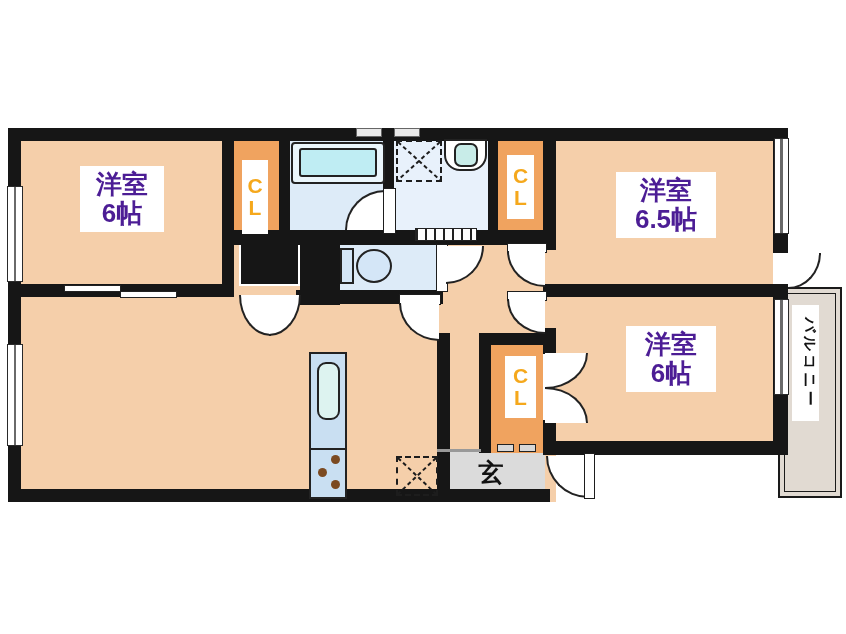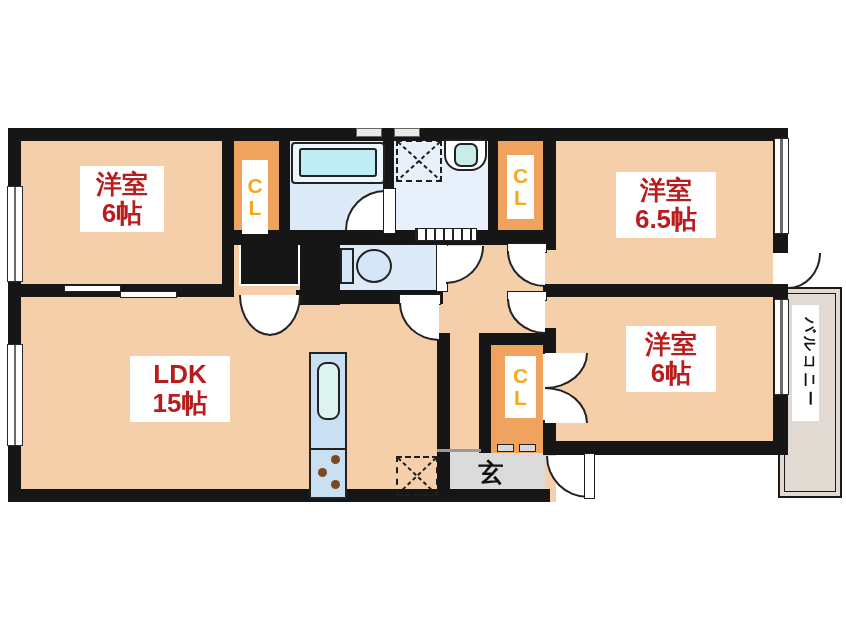--- a/index.html
+++ b/index.html
@@ -1,21 +1,21 @@
 <!DOCTYPE html>
 <html><head>
 <meta charset="utf-8">
 <style>
   html,body{margin:0;padding:0;background:#fff;}
   #stage{position:relative;width:846px;height:634px;background:#ffffff;overflow:hidden;
          font-family:"Liberation Sans","DejaVu Sans",sans-serif;}
   .abs{position:absolute;box-sizing:border-box;}
   .wall{position:absolute;background:#161616;}
   .roomlabel{position:absolute;background:#fff;display:flex;flex-direction:column;
-             align-items:center;justify-content:center;color:#b91c1c;font-weight:bold;
+             align-items:center;justify-content:center;color:#4c1d95;font-weight:bold;
              font-size:26px;line-height:1.1;text-align:center;}
   .cl-label{position:absolute;background:#fff;display:flex;align-items:center;justify-content:center;
             color:#F5A81C;font-weight:bold;font-size:21px;line-height:1.05;text-align:center;}
   .cl-label span{display:block;width:0.95em;word-break:break-all;}
   .window{position:absolute;border:1.6px solid #2a2a2a;
           background:linear-gradient(to right,#fff 40%,#6a6a6a 40%,#6a6a6a 60%,#fff 60%);}
   .door{position:absolute;background:#fff;}
   .leaf{position:absolute;background:#fff;border:1.6px solid #1d1d1d;}
   .dashbox{position:absolute;border:2.2px dashed #1d1d1d;background:transparent;}
   .petal{position:absolute;background:#fff;}
@@ -165,24 +165,20 @@
     <div>6帖</div>
   </div>
   <div class="roomlabel" style="left:616px;top:172px;width:100px;height:66px;">
     <div>洋室</div>
     <div>6.5帖</div>
   </div>
   <div class="roomlabel" style="left:626px;top:326px;width:90px;height:66px;">
     <div>洋室</div>
     <div>6帖</div>
   </div>
-  <div class="roomlabel" style="left:130px;top:356px;width:100px;height:66px;">
-    <div>LDK</div>
-    <div>15帖</div>
-  </div>
 
   <div class="cl-label" style="left:242px;top:160px;width:26px;height:74px;">
     <span>CL</span>
   </div>
   <div class="cl-label" style="left:507px;top:155px;width:27px;height:64px;">
     <span>CL</span>
   </div>
   <div class="cl-label" style="left:505px;top:356px;width:31px;height:62px;">
     <span>CL</span>
   </div>

